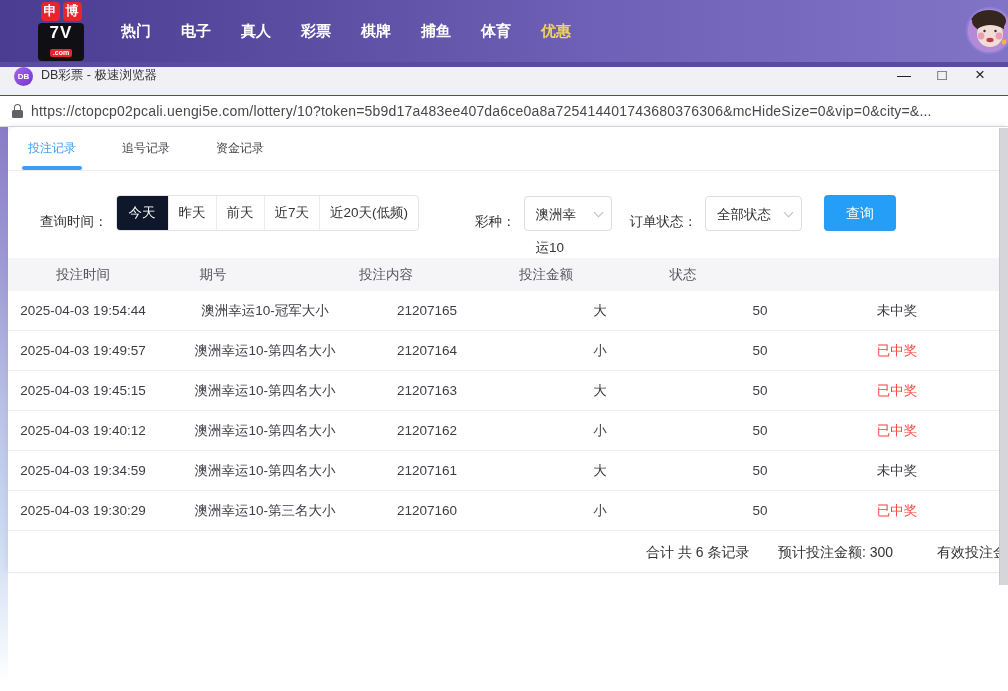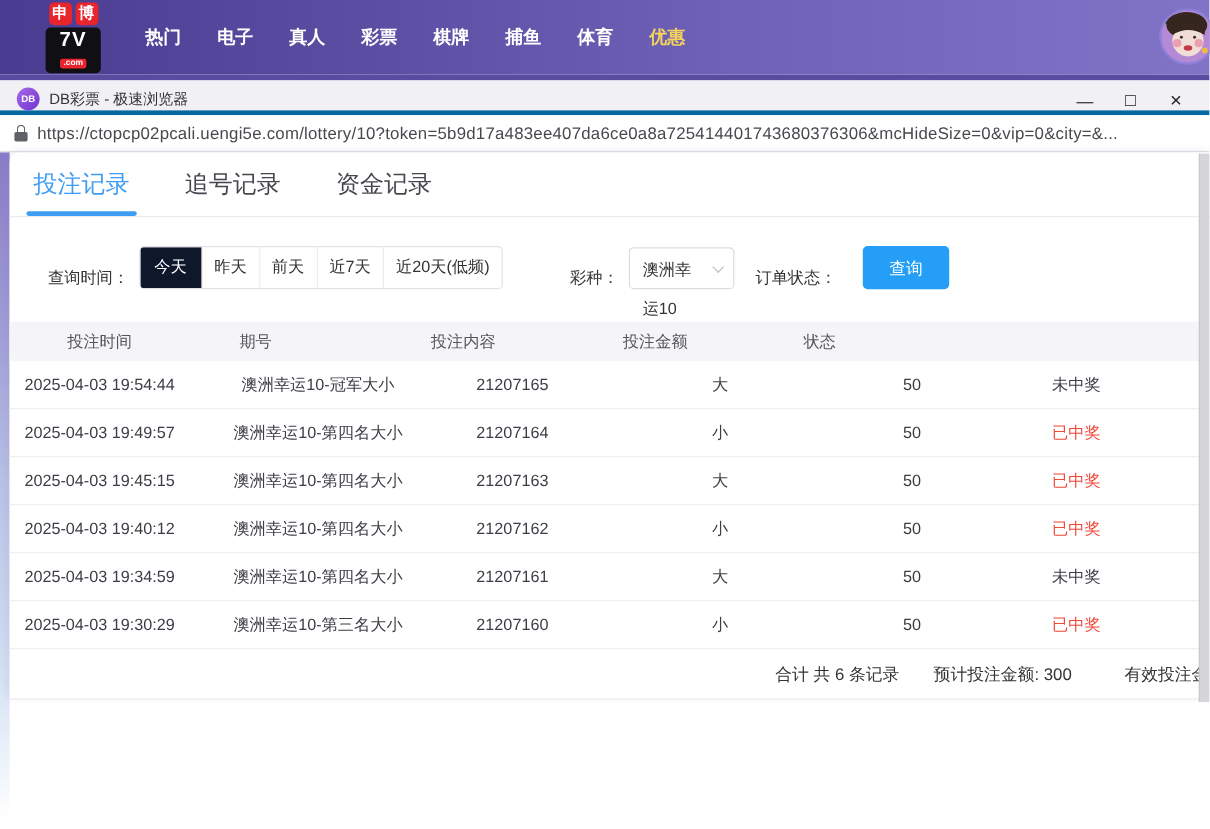--- a/index.html
+++ b/index.html
@@ -17,22 +17,22 @@
   .logo-7v { color:#fff; font-size:17px; font-weight:bold; letter-spacing:1px; line-height:17px; }
   .logo-com { display:inline-block; background:#e8242c; color:#fff; font-size:7px; font-weight:bold;
     border-radius:2px; padding:0 3px; line-height:8px; }
   .nav { display:flex; margin-left:20px; }
   .nav-item { width:60px; text-align:center; font-size:15px; font-weight:bold; cursor:pointer; }
   .avatar { position:absolute; left:966px; top:7px; width:47px; height:47px; border-radius:50%;
     border:2px solid #8d80d8; overflow:hidden; background:#b48ad6; }
   .win-top-strip { height:5px; background:#5a4ba1; }
 
   
-  .title-bar { height:29px; background:#f1f0f4; border-bottom:4px solid #0369a1;
-    display:flex; align-items:flex-end; padding:0 14px; }
+  .title-bar { height:29px; background:#f1f0f4; border-bottom:1px solid #0369a1;
+    display:flex; align-items:flex-start; padding:0 14px; }
   .favicon { width:19px; height:19px; border-radius:50%; background:linear-gradient(135deg,#a668e8,#6f35cf);
     color:#fff; font-size:8px; font-weight:bold; display:flex; align-items:center; justify-content:center; }
   .win-title { margin-left:8px; font-size:12.5px; color:#333; }
   .win-controls { margin-left:auto; display:flex; align-items:center; gap:22px; margin-right:6px; }
   .win-btn { width:16px; text-align:center; font-size:14px; color:#222; cursor:pointer; line-height:16px; }
 
   
   .url-bar { height:31px; background:#fff; border-bottom:1px solid #d9d9df;
     display:flex; align-items:center; padding:12px 12px; }
   .lock-icon { width:11px; height:14px; position:relative; margin-right:8px; flex:none; }
@@ -43,21 +43,21 @@
   .url-text { font-size:14px; color:#48484e; white-space:nowrap; overflow:hidden; letter-spacing:0.2px; }
 
   
   .viewport { position:relative; height:564px; background:#fff; }
   .left-strip { position:absolute; left:0; top:0; width:8px; height:556px;
     background:linear-gradient(180deg,#8a7cc7 0%,#9f9bd5 25%,#b9c2e6 50%,#cfdcf2 75%,#eef4fb 92%,#ffffff 100%); }
   .card { position:relative; margin-left:8px; width:1000px; background:#fff;
     border-top-left-radius:8px; box-shadow:-2px -2px 5px rgba(120,120,170,0.12); }
 
   .tabs { display:flex; gap:46px; padding:13px 0 0 20px; border-bottom:1px solid #ebebf0; }
-  .tab { font-size:20px; color:#47474f; padding-bottom:13px; position:relative; cursor:pointer; }
+  .tab { font-size:12px; color:#47474f; padding-bottom:13px; position:relative; cursor:pointer; }
   .tab.active { color:#3d9df3; }
   .tab.active::after { content:""; position:absolute; left:-6px; right:-6px; bottom:0;
     height:4px; border-radius:3px; background:#3d9df3; }
 
   .filters { display:flex; align-items:flex-end; margin:24px 0 0 32px; height:36px;
     font-size:13.5px; color:#333; }
   .time-group { display:flex; border:1px solid #e3e3e8; border-radius:4px; overflow:hidden; margin-left:8px; height:36px; }
   .time-opt { padding:0 10px; line-height:34px; color:#333; border-left:1px solid #ecedf1; cursor:pointer; }
   .time-opt:first-child { border-left:none; }
   .time-opt.active { background:#0f172a; color:#fff; border-color:transparent; padding:0 12px; }
@@ -166,20 +166,24 @@
         <div class="time-opt">前天</div>
         <div class="time-opt">近7天</div>
         <div class="time-opt">近20天(低频)</div>
       </div>
       <span class="flabel l2">彩种：</span>
       <div class="select s1">
         <span>澳洲幸运10</span>
         <i class="caret"></i>
       </div>
       <span class="flabel l3">订单状态：</span>
+      <div class="select s2">
+        <span>全部状态</span>
+        <i class="caret"></i>
+      </div>
       <div class="search-btn">查询</div>
     </div>
 
     <div class="table">
       <div class="thead">
         <div class="c c1">投注时间</div>
         <div class="c c3">期号</div>
         <div class="c c4">投注内容</div>
         <div class="c c5">投注金额</div>
         <div class="c c6">状态</div>

